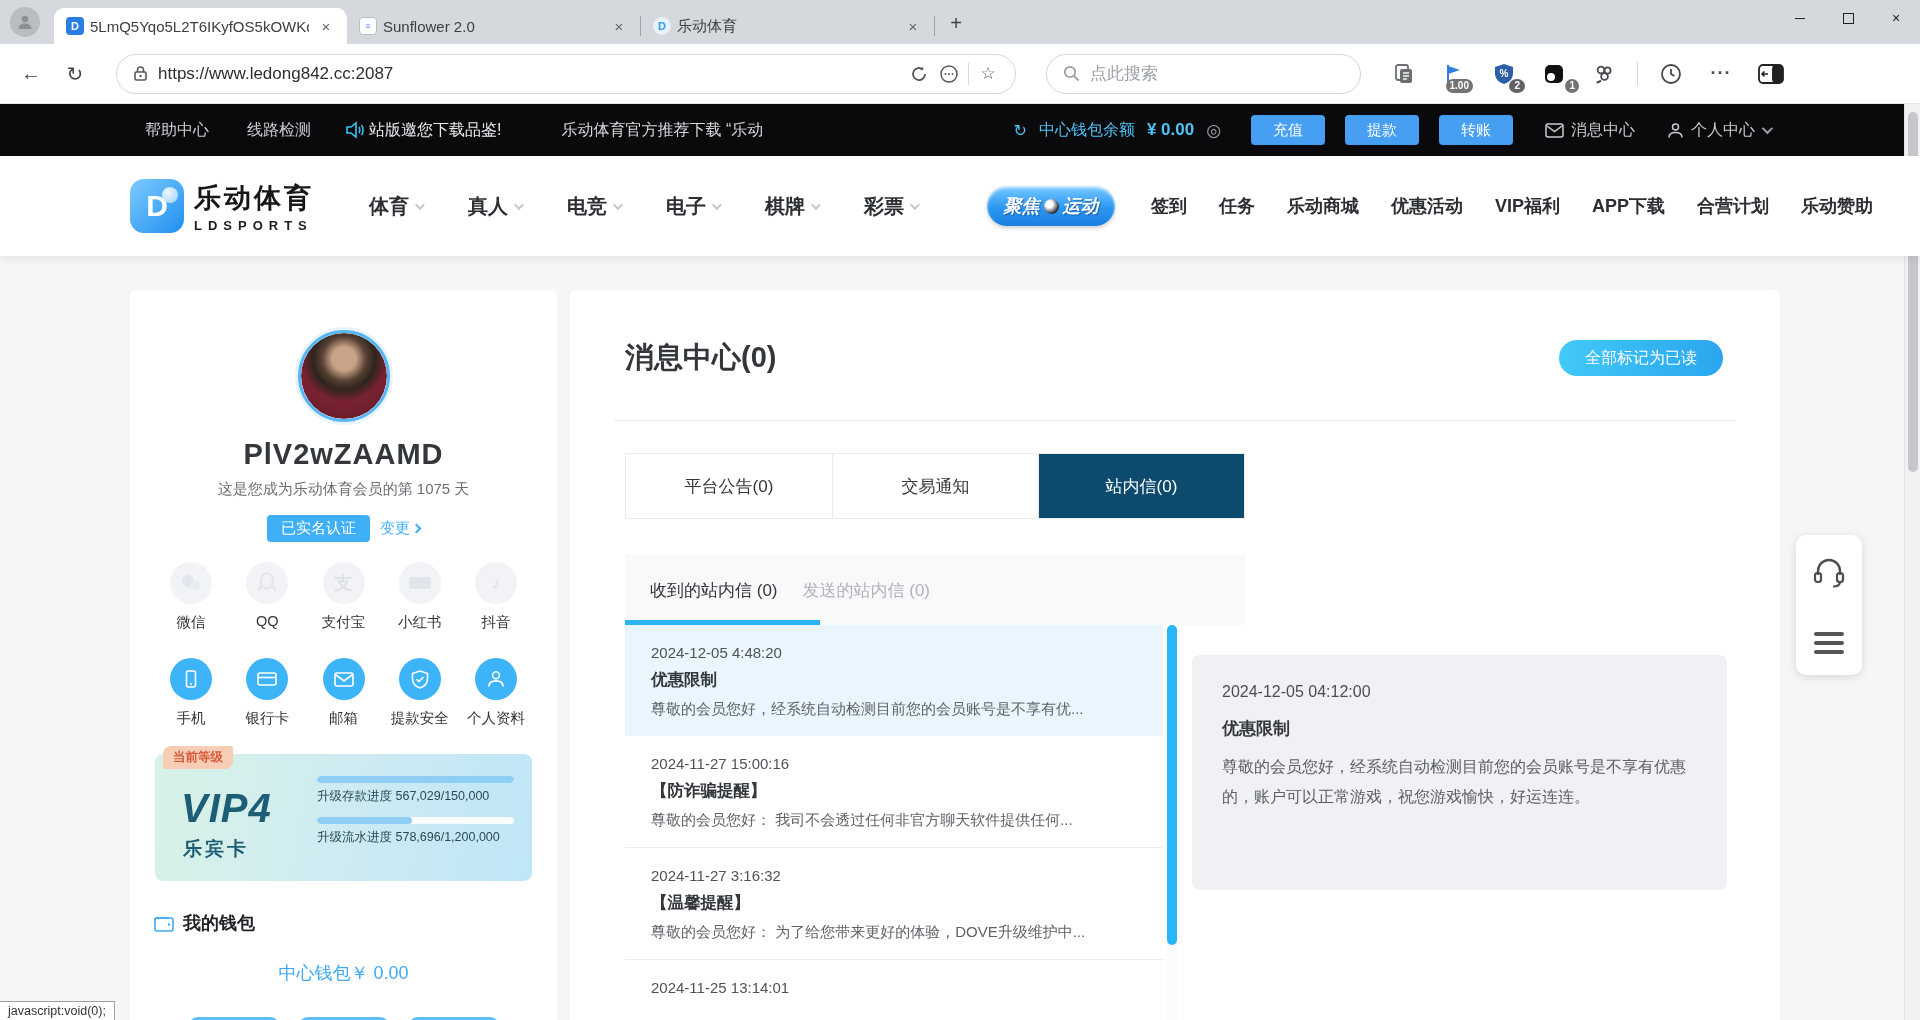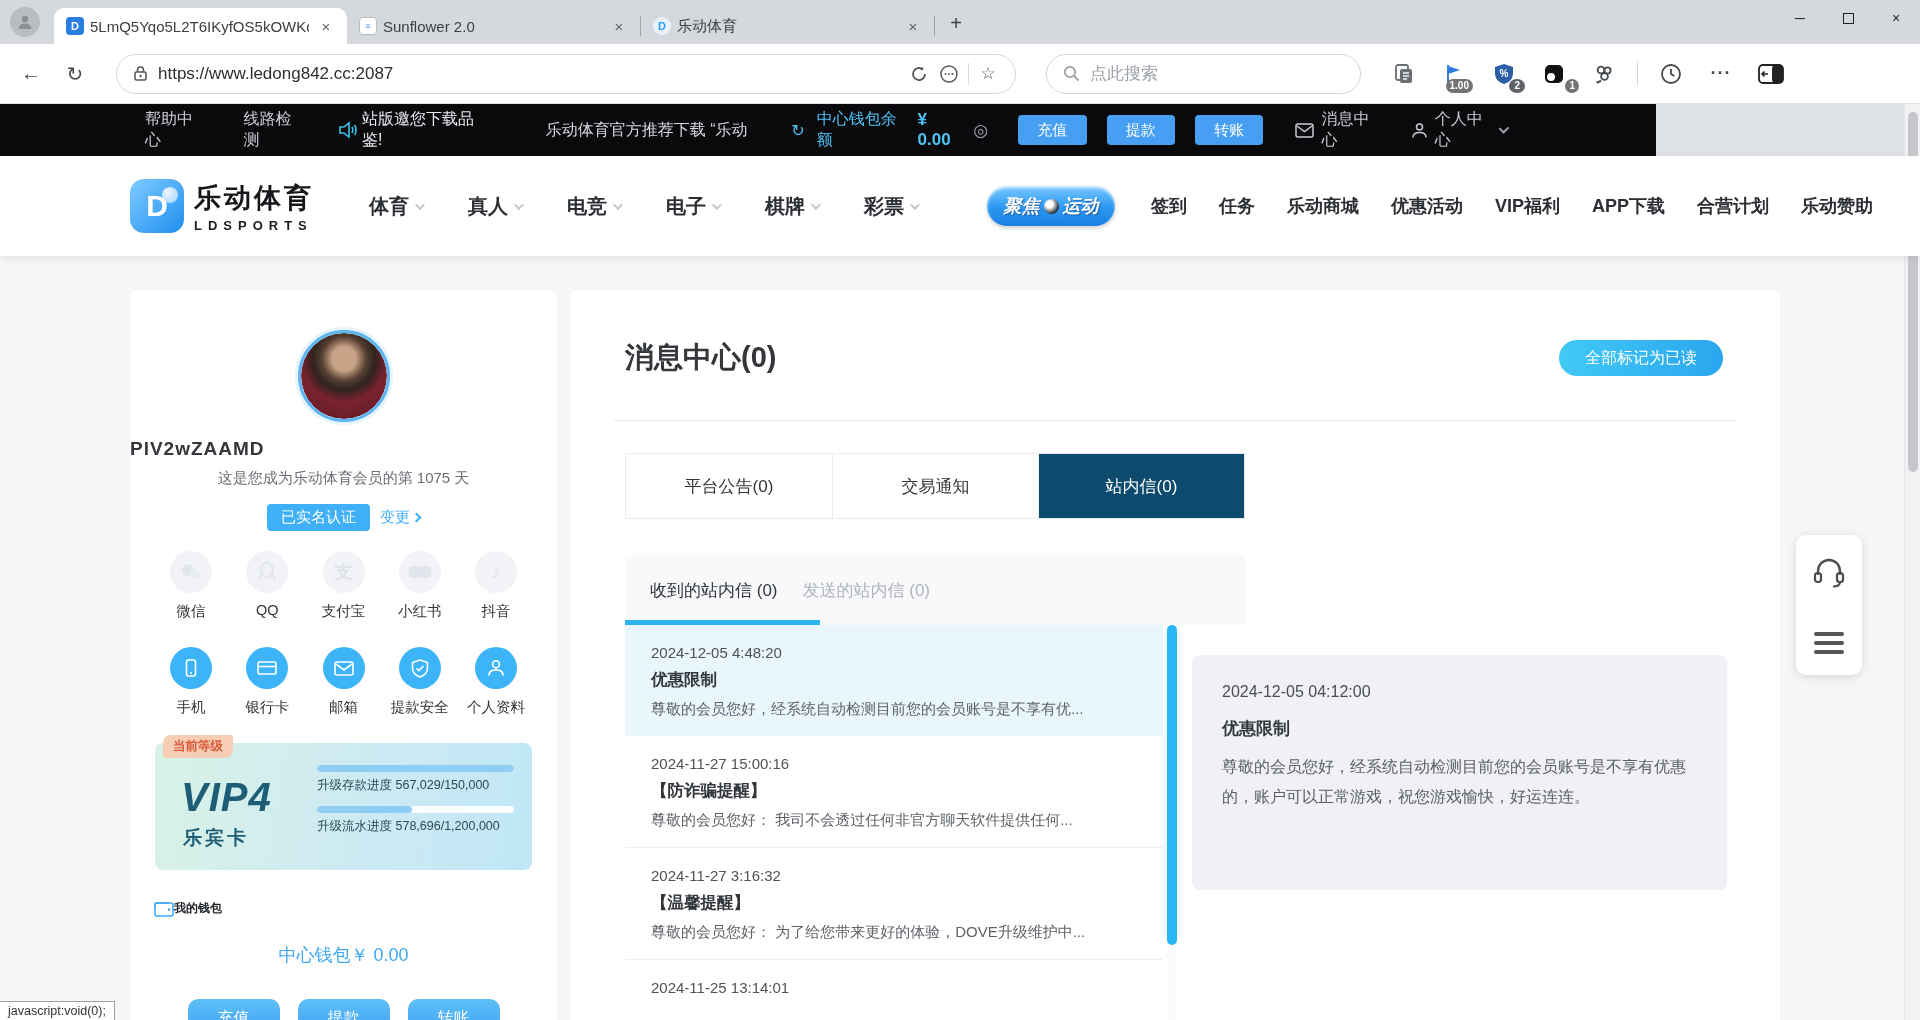--- a/index.html
+++ b/index.html
@@ -36,21 +36,21 @@
   .searchbox .ph { font-size:17px; margin-left:10px; }
   .extarea { display:flex; align-items:center; margin-left:26px; gap:16px; }
   .extbtn { position:relative; width:34px; height:34px; display:flex; align-items:center; justify-content:center; border-radius:6px; }
   .badge { position:absolute; bottom:-2px; right:-8px; background:#737373; color:#fff; font-size:10px; font-weight:bold; border-radius:8px; padding:1px 4px; line-height:1.2; }
   .badge.gray { background:#5f6368; right:-4px; border-radius:50%; padding:1px 5px; }
   .badge.center { right:-2px; }
   .tool-div { width:1px; height:24px; background:#d8dbde; }
   .dots { font-size:18px; letter-spacing:1px; color:#45494e; font-weight:bold; }
 
   
-  .sitebar { position:absolute; left:0; top:104px; width:1656px; height:52px; background:#0a0a0c; display:flex; align-items:center; color:#c9ccd1; font-size:16px; }
+  .sitebar { position:absolute; left:0; top:104px; width:1920px; height:52px; background:#0a0a0c; display:flex; align-items:center; color:#c9ccd1; font-size:16px; }
   .sitebar .lnk { margin-left:38px; }
   .sitebar .lnk:first-child { margin-left:145px; }
   .speak-group { display:flex; align-items:center; gap:4px; margin-left:34px; color:#e8eaee; }
   .marquee { width:260px; margin-left:60px; white-space:nowrap; overflow:hidden; color:#d6d9de; }
   .site-right { margin-left:auto; display:flex; align-items:center; margin-right:150px; gap:12px; }
   .cyan { color:#4ec3f7; }
   .walletnum { font-size:17px; font-weight:bold; }
   .eyeic { color:#9aa0a6; font-size:17px; margin-right:10px; }
   .bluebtn { background:#469ff3; color:#fff; border:none; border-radius:4px; width:74px; height:30px; font-size:15px; margin-left:8px; }
   .site-ic-lnk { display:flex; align-items:center; gap:7px; margin-left:20px; color:#c9ccd1; }
@@ -73,41 +73,41 @@
 
   
   .page { position:absolute; left:0; top:256px; width:1920px; height:764px; background:#f5f6f8; overflow:hidden; }
   .card { background:#fff; border-radius:6px; position:absolute; }
 
   
   .side { left:130px; top:34px; width:427px; height:760px; overflow:hidden; }
   .avatar-wrap { margin:40px auto 0; width:92px; height:92px; border-radius:50%; border:3px solid #5ab6f2; box-shadow:0 0 0 3px #e6f4fd; overflow:hidden; }
   .avatar { width:100%; height:100%; border-radius:50%;
     background:radial-gradient(circle at 50% 30%, #c9a387 16%, #574033 30%, #2e241e 42%, #7a2230 58%, #5d1b26 100%); }
-  .uname { text-align:left; margin-top:16px; font-size:19px; font-weight:bold; color:#33363a; letter-spacing:1px; }
+  .uname { text-align:center; margin-top:16px; font-size:29px; font-weight:bold; color:#33363a; letter-spacing:1px; }
   .udays { text-align:center; margin-top:9px; font-size:15px; color:#6b6f75; }
   .vrow { display:flex; align-items:center; justify-content:center; gap:10px; margin-top:16px; }
   .vbadge { background:#3fb0f6; color:#fff; font-size:15px; padding:4px 14px; border-radius:4px; }
   .vchange { color:#3fb0f6; font-size:15px; display:flex; align-items:center; gap:3px; }
   .vchange .chev { border-color:#3fb0f6; transform:rotate(-45deg); width:7px; height:7px; }
   .icrow { display:flex; justify-content:space-between; padding:0 26px; margin-top:26px; }
   .icitem { width:70px; display:flex; flex-direction:column; align-items:center; }
   .circ { width:42px; height:42px; border-radius:50%; display:flex; align-items:center; justify-content:center; }
   .circ.blue { background:#3db3f8; color:#fff; }
   .circ.gray { background:#f1f3f6; color:#dde1e7; font-size:18px; font-weight:bold; }
   .iclabel { margin-top:9px; font-size:14.5px; color:#33363a; white-space:nowrap; }
   .vipcard { margin:26px 25px 0; height:127px; border-radius:8px; position:relative; background:linear-gradient(100deg,#d9f2e6 0%,#cdeaf3 55%,#bfe6f6 100%); overflow:visible; }
   .viptag { position:absolute; left:8px; top:-8px; background:#f7cdb6; color:#d85a3a; font-size:12.5px; font-weight:bold; padding:3px 10px; border-radius:8px 2px 8px 2px; }
   .viplevel { position:absolute; left:26px; top:32px; font-size:40px; font-weight:900; font-style:italic; color:#1d5d75; letter-spacing:1px; }
   .vipcardname { position:absolute; left:28px; top:82px; font-size:19px; font-weight:bold; color:#1d5d75; letter-spacing:3px; }
   .vipbars { position:absolute; left:162px; right:18px; top:22px; }
   .pbar { height:7px; background:rgba(255,255,255,.9); border-radius:4px; overflow:hidden; }
   .pfill { height:100%; background:#8ecdf4; border-radius:4px; }
   .plabel { font-size:12.5px; color:#2b4a55; margin:5px 0 12px; white-space:nowrap; }
-  .wallethead { display:flex; align-items:center; margin:30px 0 0 24px; color:#1f2226; font-size:12px; font-weight:bold; }
+  .wallethead { display:flex; align-items:center; gap:9px; margin:30px 0 0 24px; color:#1f2226; font-size:18px; font-weight:bold; }
   .wallethead svg { color:#3fa9f5; }
   .centerwallet { text-align:center; margin-top:26px; color:#3fa9f5; font-size:18px; }
   .side-actions { display:flex; justify-content:center; gap:18px; margin-top:32px; }
   .side-actions button { width:92px; height:38px; border:none; border-radius:10px; background:linear-gradient(180deg,#5ec0f8,#3e9ef4); color:#fff; font-size:16px; }
 
   
   .main { left:570px; top:34px; width:1210px; height:760px; overflow:hidden; }
   .mc-title { position:absolute; left:55px; top:48px; font-size:29px; font-weight:bold; color:#33363a; }
   .markread { position:absolute; right:57px; top:50px; height:36px; padding:0 26px; border:none; border-radius:18px; background:linear-gradient(90deg,#41c9f6,#2aa6ef); color:#fff; font-size:16px; }
   .mc-div { position:absolute; left:44px; right:44px; top:130px; height:1px; background:#e8e8e8; }

